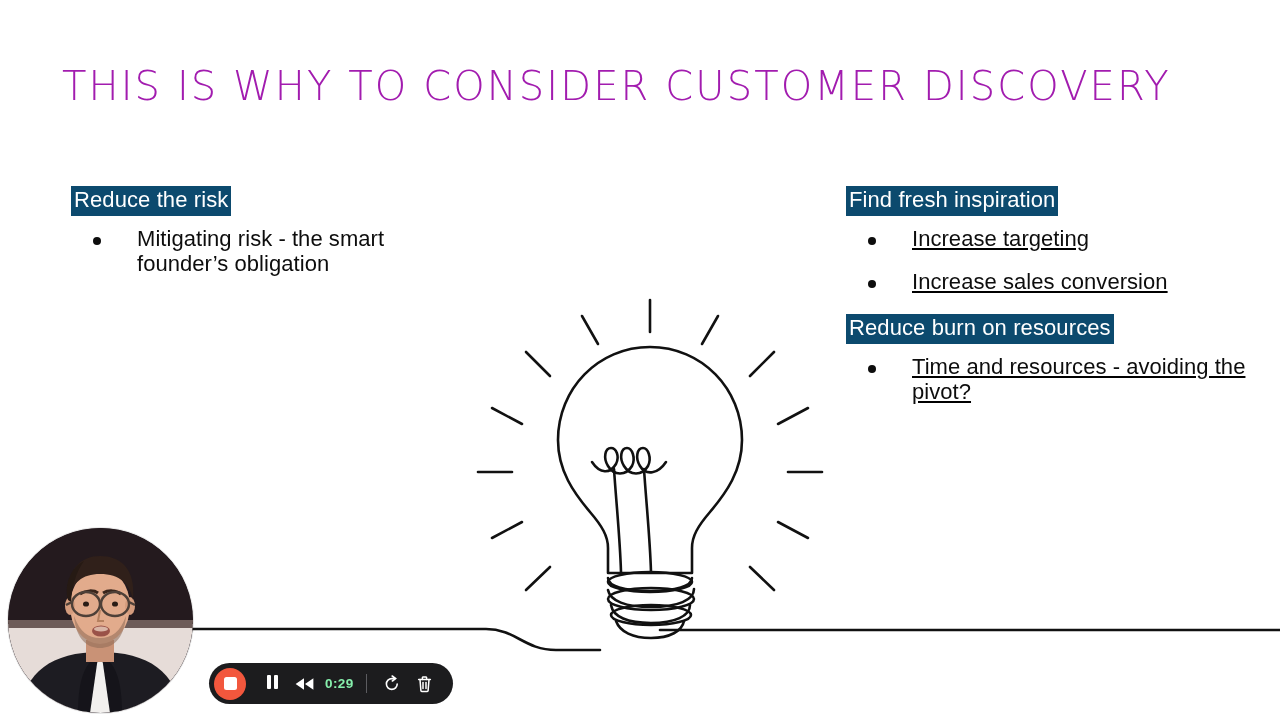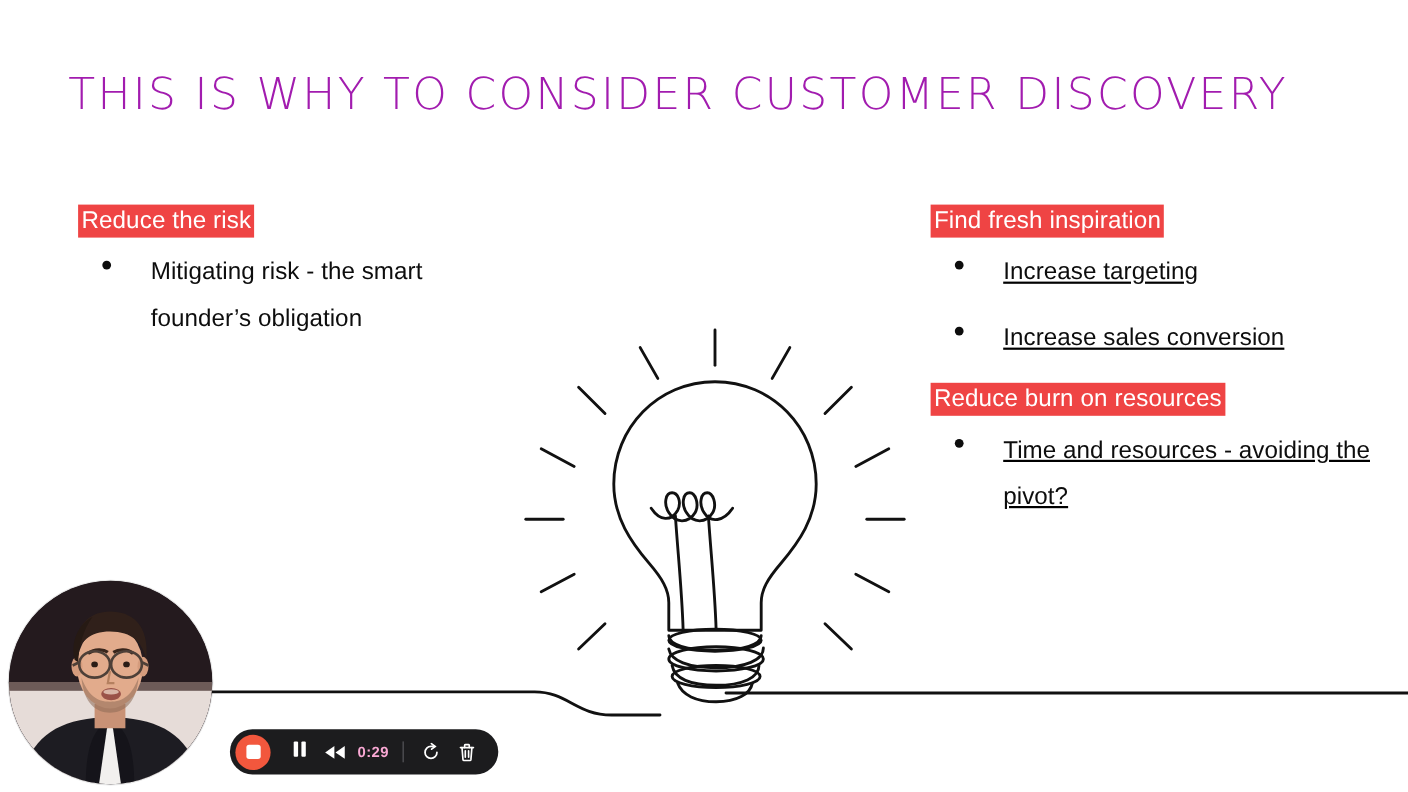--- a/index.html
+++ b/index.html
@@ -30,39 +30,39 @@
 
   
   .column { position: absolute; }
   #left-column  { left: 71px;  top: 186px; width: 340px; }
   #right-column { left: 846px; top: 186px; width: 400px; text-decoration: underline; }
 
   .block { margin-bottom: 0; }
 
   .block-heading {
     display: inline-block;
-    background: #ef4444;
+    background: #0c4a6e;
     color: #ffffff;
     font-size: 22px;
     line-height: 26px;
     padding: 1px 3px 3px 3px;
     letter-spacing: 0.1px;
     white-space: nowrap;
   }
 
   ul.bullets {
     list-style: none;
     margin: 0;
     padding: 0;
   }
   ul.bullets li {
     position: relative;
     padding-left: 66px;
     font-size: 22px;
-    line-height: 42px;
+    line-height: 25px;
     color: #0d0d0d;
     letter-spacing: 0.05px;
   }
   ul.bullets li .dot {
     position: absolute;
     left: 22px;
     top: 11px;
     width: 8px; height: 8px;
     border-radius: 50%;
     background: #0d0d0d;
@@ -132,21 +132,21 @@
   }
   .tb-icon {
     width: 26px; height: 26px;
     display: flex; align-items: center; justify-content: center;
     cursor: pointer;
     color: #ffffff;
   }
   #pause-button { margin-right: 6px; }
   #rewind-button { margin-right: 8px; }
   #timer-label {
-    color: #f9a8d4;
+    color: #86efac;
     font-size: 13.5px;
     font-weight: bold;
     letter-spacing: 0.4px;
     margin-right: 12px;
     font-family: "Liberation Sans", sans-serif;
   }
   #toolbar-divider {
     width: 1px; height: 19px;
     background: #5c5c60;
     margin-right: 12px;

